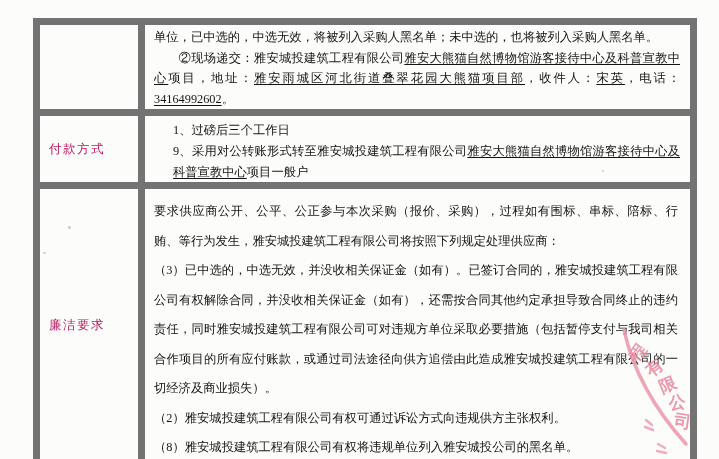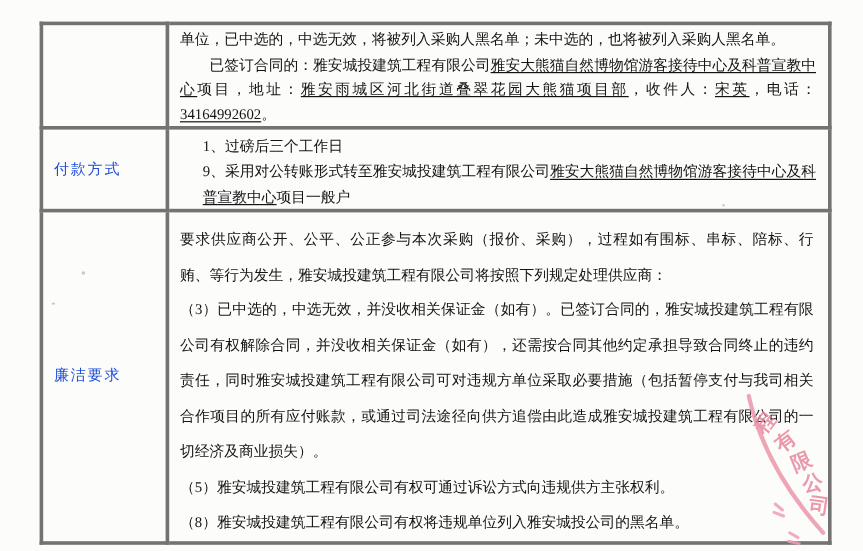--- a/index.html
+++ b/index.html
@@ -8,24 +8,24 @@
     background:#fcfcfb;
     font-family:"Liberation Serif","DejaVu Serif",serif;
   }
   .page{position:absolute;inset:0;}
   table.doc-table{
     position:absolute;left:33px;top:18px;
     width:657px;border-collapse:collapse;table-layout:fixed;
   }
   col.col-label{width:105px;}
   col.col-content{width:552px;}
-  td{border:3px solid #737373;vertical-align:top;overflow:hidden;}
+  td{border:7px solid #737373;vertical-align:top;overflow:hidden;}
   td.label-cell{
     vertical-align:middle;padding:0 4px 0 9px;
-    font-size:12.5px;color:#1d4ed8;letter-spacing:1.5px;
+    font-size:12.5px;color:#be185d;letter-spacing:1.5px;
   }
   td.content-cell{
     padding:2px 10px 0 9px;
     font-size:12.3px;color:#141414;text-align:justify;
   }
   tr.row-0{height:62px;}
   tr.row-1{height:66px;}
   tr.row-2{height:274px;}
   tr.row-0 td.content-cell{line-height:20.6px;}
   tr.row-1 td.content-cell{line-height:20.6px;padding-top:4px;padding-left:28px;}
@@ -50,36 +50,36 @@
   <table class="doc-table">
     <colgroup>
       <col class="col-label">
       <col class="col-content">
     </colgroup>
     <tbody id="tbody">
         <tr class="row-0">
           <td class="label-cell"></td>
           <td class="content-cell">
             <p class="para"><span class="seg">单位，已中选的，中选无效，将被列入采购人黑名单；未中选的，也将被列入采购人黑名单。</span></p>
-            <p class="para indent"><span class="seg">已签订合同的：雅安城投建筑工程有限公司</span><span class="seg-u">雅安大熊猫自然博物馆游客接待中心及科普宣教中心</span><span class="seg">项目，地址：</span><span class="seg-u">雅安雨城区河北街道叠翠花园大熊猫项目部</span><span class="seg">，收件人：</span><span class="seg-u">宋英</span><span class="seg">，电话：</span><span class="seg-u">34164992602</span><span class="seg">。</span></p>
+            <p class="para indent"><span class="seg">②现场递交：雅安城投建筑工程有限公司</span><span class="seg-u">雅安大熊猫自然博物馆游客接待中心及科普宣教中心</span><span class="seg">项目，地址：</span><span class="seg-u">雅安雨城区河北街道叠翠花园大熊猫项目部</span><span class="seg">，收件人：</span><span class="seg-u">宋英</span><span class="seg">，电话：</span><span class="seg-u">34164992602</span><span class="seg">。</span></p>
           </td>
         </tr>
         <tr class="row-1">
           <td class="label-cell">付款方式</td>
           <td class="content-cell">
             <p class="para"><span class="seg">1、过磅后三个工作日</span></p>
             <p class="para"><span class="seg">9、采用对公转账形式转至雅安城投建筑工程有限公司</span><span class="seg-u">雅安大熊猫自然博物馆游客接待中心及科普宣教中心</span><span class="seg">项目一般户</span></p>
           </td>
         </tr>
         <tr class="row-2">
           <td class="label-cell">廉洁要求</td>
           <td class="content-cell">
             <p class="para"><span class="seg">要求供应商公开、公平、公正参与本次采购（报价、采购），过程如有围标、串标、陪标、行贿、等行为发生，雅安城投建筑工程有限公司将按照下列规定处理供应商：</span></p>
             <p class="para"><span class="seg">（3）已中选的，中选无效，并没收相关保证金（如有）。已签订合同的，雅安城投建筑工程有限公司有权解除合同，并没收相关保证金（如有），还需按合同其他约定承担导致合同终止的违约责任，同时雅安城投建筑工程有限公司可对违规方单位采取必要措施（包括暂停支付与我司相关合作项目的所有应付账款，或通过司法途径向供方追偿由此造成雅安城投建筑工程有限公司的一切经济及商业损失）。</span></p>
-            <p class="para"><span class="seg">（5）雅安城投建筑工程有限公司有权可通过诉讼方式向违规供方主张权利。</span></p>
+            <p class="para"><span class="seg">（2）雅安城投建筑工程有限公司有权可通过诉讼方式向违规供方主张权利。</span></p>
             <p class="para"><span class="seg">（8）雅安城投建筑工程有限公司有权将违规单位列入雅安城投公司的黑名单。</span></p>
           </td>
         </tr>
       </tbody>
   </table>
 
   <svg class="stamp" width="110" height="139" viewBox="0 0 110 139" xmlns="http://www.w3.org/2000/svg">
     <path class="arc" d="M 12,10 C 20,46 38,84 74,124"></path>
     <g id="stamp-chars">
         <text x="30" y="36" transform="rotate(-52 30 36)" text-anchor="middle">程</text>

